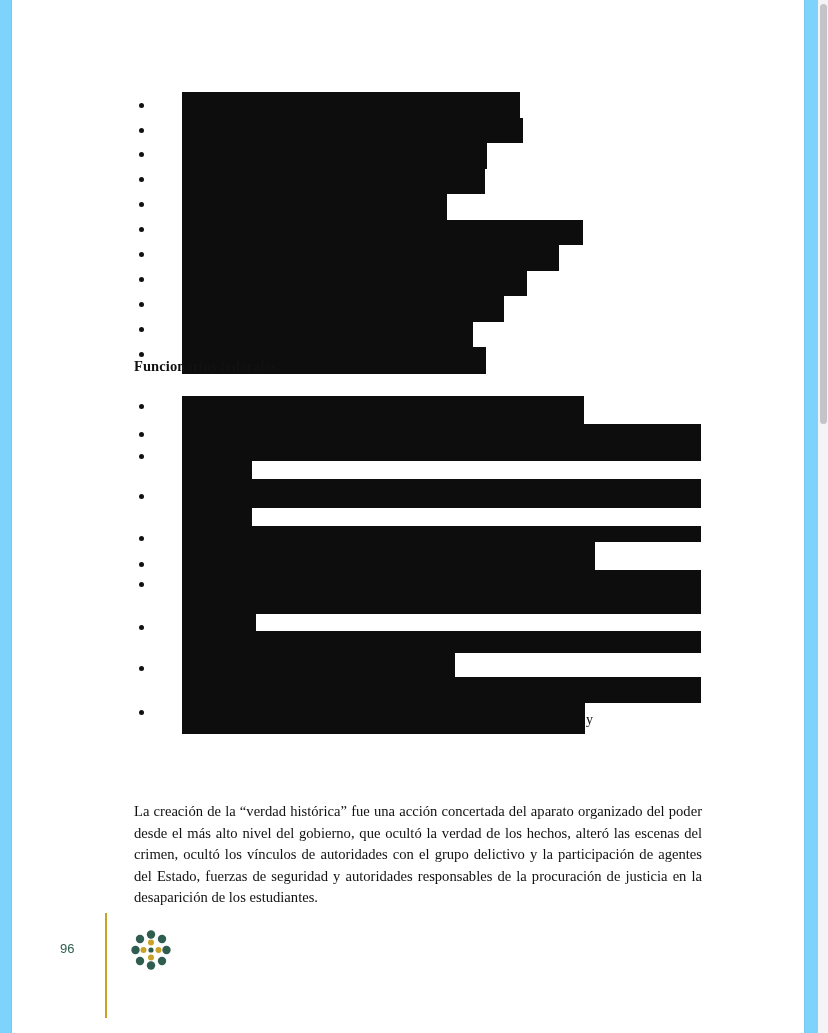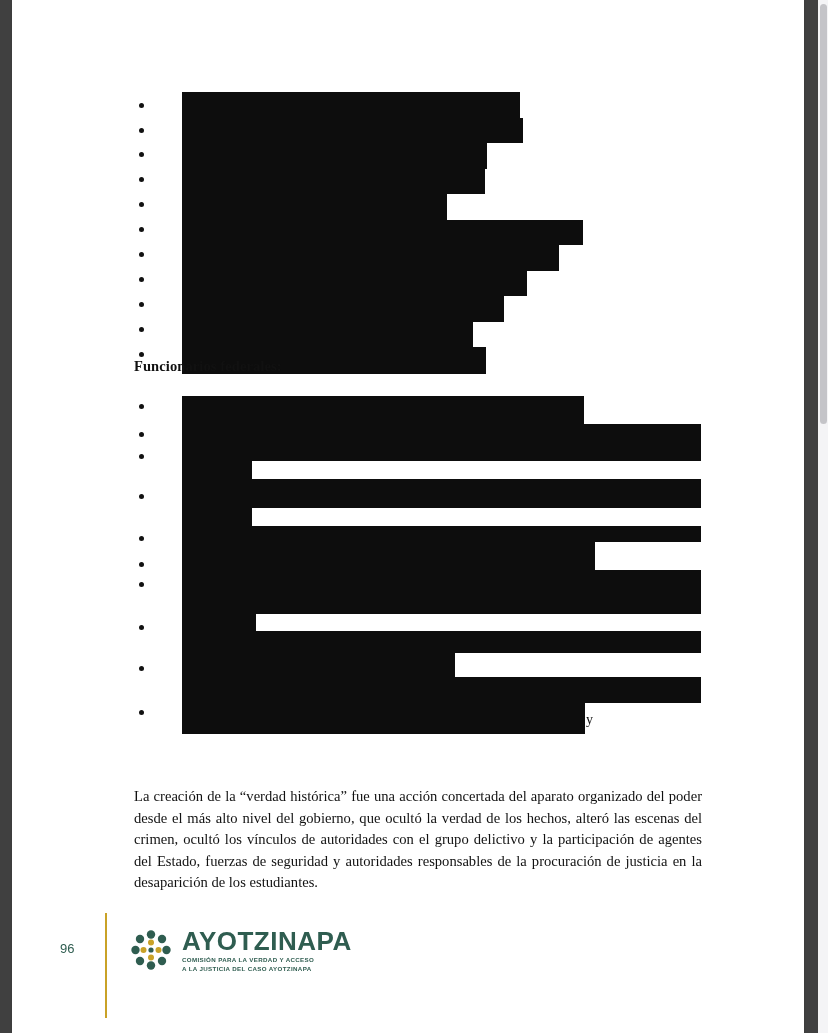--- a/index.html
+++ b/index.html
@@ -10,21 +10,21 @@
   body {
     width: 828px;
     height: 1033px;
     font-family: "Liberation Serif", serif;
     overflow: hidden;
   }
   .viewport {
     position: relative;
     width: 828px;
     height: 1033px;
-    background: #404040;
+    background: #7dd3fc;
   }
   .page {
     position: absolute;
     left: 12px;
     top: 0;
     width: 792px;
     height: 1033px;
     background: #ffffff;
     box-shadow: 0 0 2px rgba(0,0,0,0.12);
   }
@@ -78,20 +78,21 @@
     font-size: 14px;
     color: #111;
   }
   .body-par {
     position: absolute;
     font-size: 14.6px;
     line-height: 21.5px;
     color: #111;
     text-align: justify;
     text-justify: inter-word;
+    margin-top: 15px;
   }
 
   
   .footer {
     position: absolute;
     left: 0;
     right: 0;
     bottom: 0;
     height: 120px;
   }
@@ -253,25 +254,20 @@
               </g>
               <g fill="#c9a227">
                 <circle cx="23" cy="15.5" r="3"></circle>
                 <circle cx="30.5" cy="23" r="3"></circle>
                 <circle cx="23" cy="30.5" r="3"></circle>
                 <circle cx="15.5" cy="23" r="3"></circle>
               </g>
               <circle cx="23" cy="23" r="2.6" fill="#2f5d50"></circle>
             </svg>
           </span>
-          <span class="logo-text">
-            <span class="logo-title">AYOTZINAPA</span>
-            <span class="logo-sub">COMISIÓN PARA LA VERDAD Y ACCESO</span>
-            <span class="logo-sub">A LA JUSTICIA DEL CASO AYOTZINAPA</span>
-          </span>
         </div>
       </div>
 
     </div>
   </div>
 
   <div class="scroll-track">
     <div class="scroll-thumb"></div>
   </div>
 

